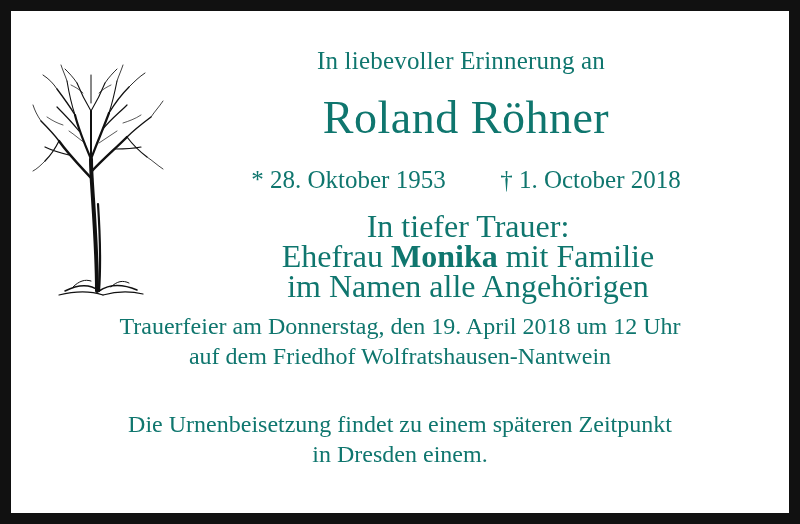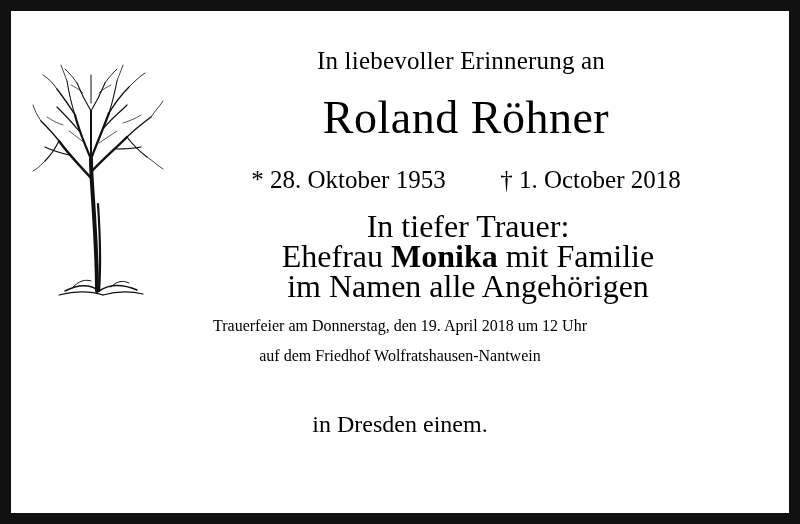--- a/index.html
+++ b/index.html
@@ -7,21 +7,21 @@
     padding: 0;
     background: #ffffff;
   }
   .page {
     position: relative;
     width: 800px;
     height: 524px;
     background: #ffffff;
     overflow: hidden;
     font-family: "Liberation Serif", serif;
-    color: #000000;
+    color: #0f766e;
   }
   
   .frame {
     position: absolute;
     left: 0;
     top: 0;
     width: 800px;
     height: 524px;
     box-sizing: border-box;
     border: 11px solid #111111;
@@ -93,21 +93,21 @@
     line-height: 30px;
     text-align: center;
   }
   .mourners b { font-weight: bold; }
 
   .service {
     position: absolute;
     left: 8px;
     top: 300px;
     width: 762px;
-    font-size: 16px;
+    font-size: 24px;
     line-height: 30px;
     text-align: center;
   }
   .closing {
     position: absolute;
     left: 8px;
     top: 398px;
     width: 762px;
     font-size: 24px;
     line-height: 30px;
@@ -197,18 +197,19 @@
         </div>
         <div>im Namen alle Angehörigen</div>
       </div>
 
       <div class="service">
         <div>Trauerfeier am Donnerstag, den 19. April 2018 um 12 Uhr</div>
         <div>auf dem Friedhof Wolfratshausen-Nantwein</div>
       </div>
 
       <div class="closing">
+        <div>Die Urnenbeisetzung findet zu einem späteren Zeitpunkt</div>
         <div>in Dresden einem.</div>
       </div>
 
     </div>
   </div>
 </div>
 
 </body></html>

